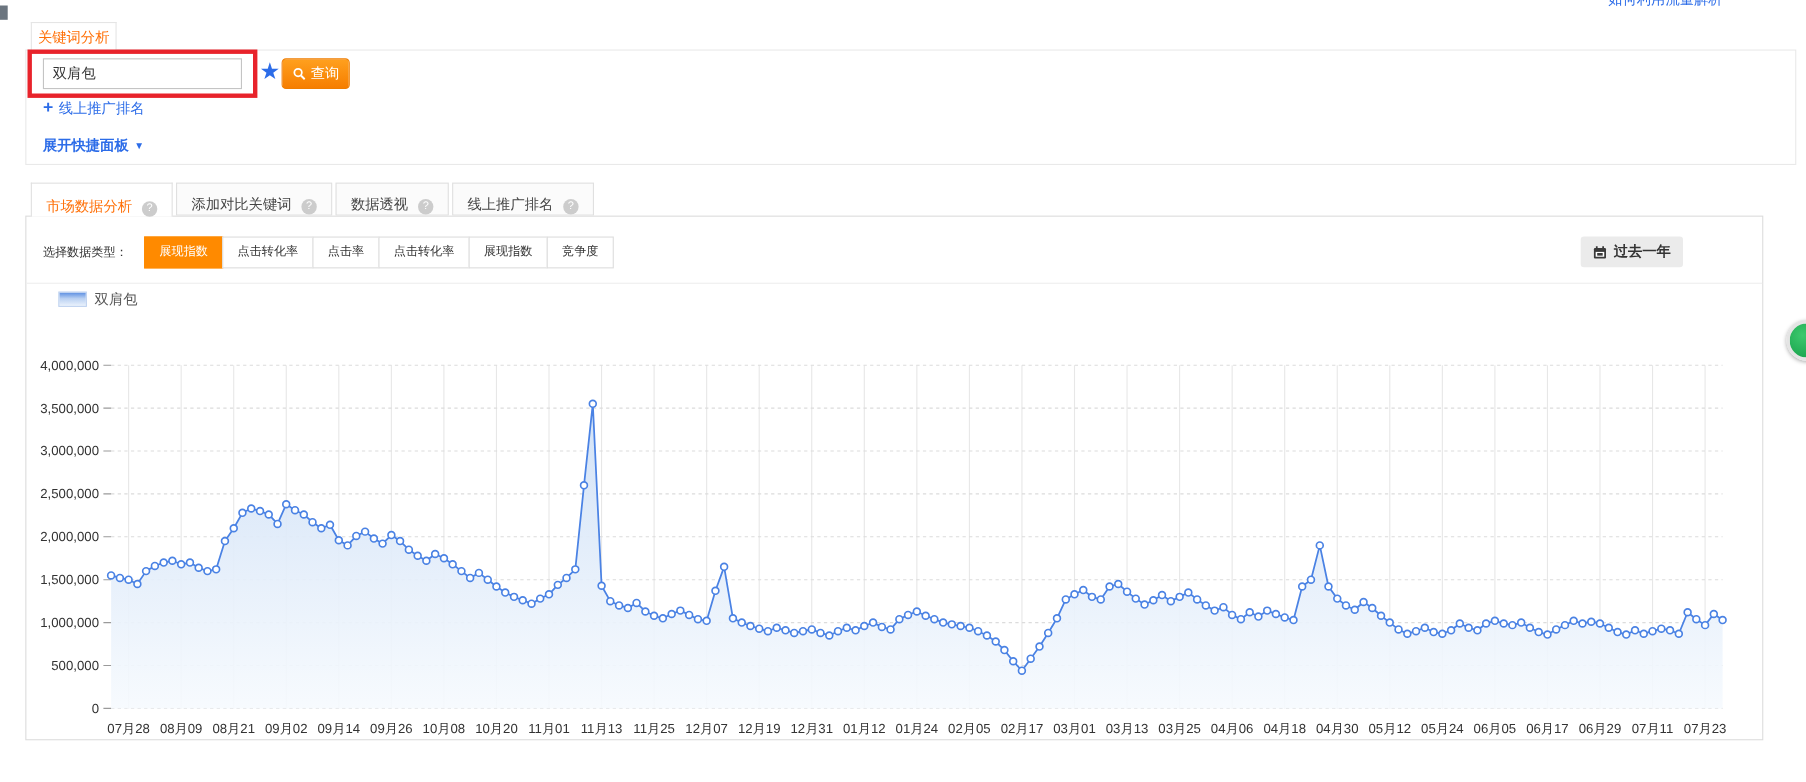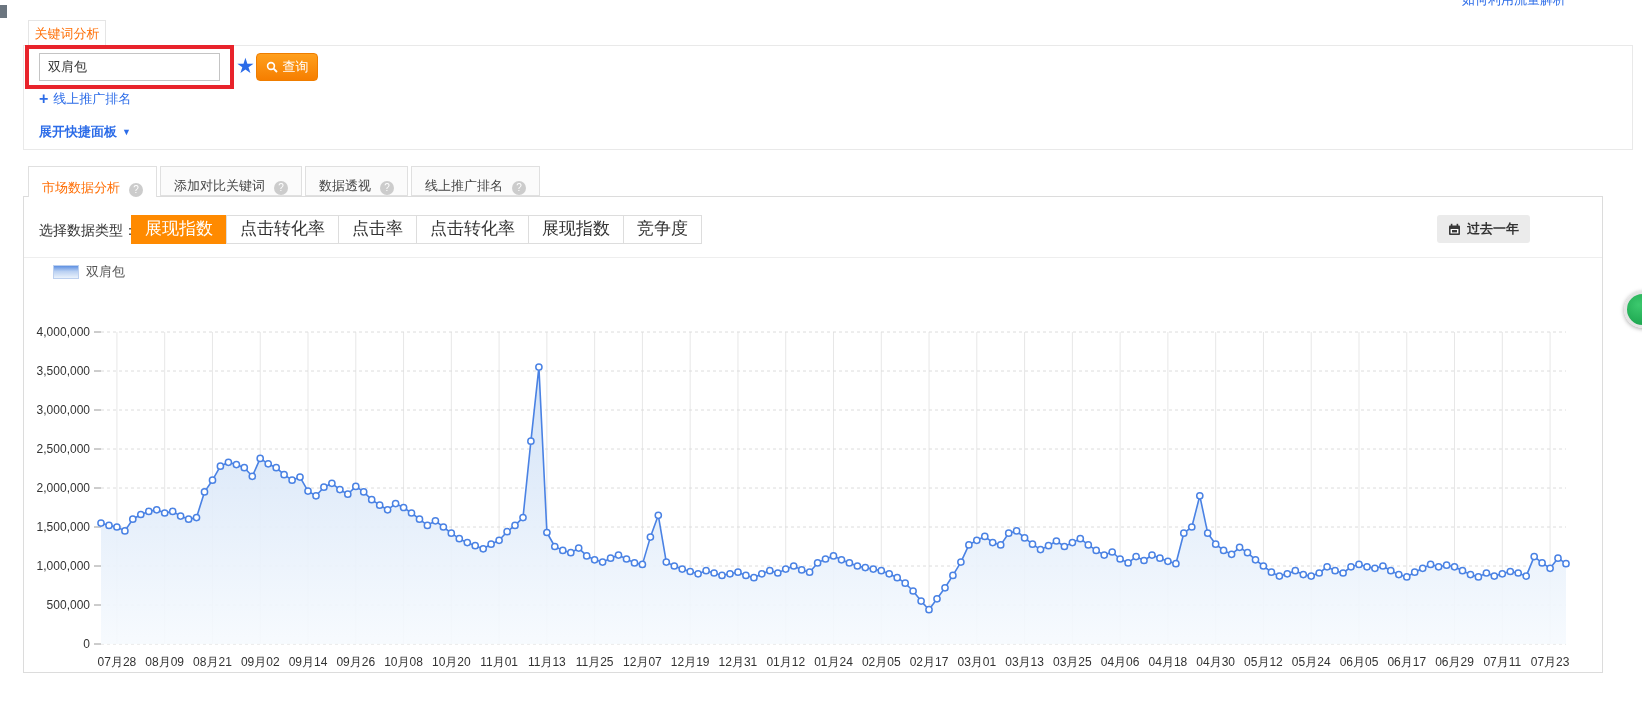--- a/index.html
+++ b/index.html
@@ -41,24 +41,24 @@
   .main-tabs { left: 28px; top: 166px; display: flex; gap: 3px; z-index: 3; }
   .main-tab { height: 30px; padding: 0 13px; display: flex; align-items: flex-end; gap: 9px;
     font-size: 13px; color: #444; background: #fbfbfb; border: 1px solid #e0e0e0; cursor: pointer; }
   .main-tab.active { background: #fff; color: #ff6f06; height: 31px; border-bottom: none; }
   .help-badge { width: 14px; height: 14px; border-radius: 50%; background: #ccc; color: #fff;
     font-size: 10px; line-height: 14px; text-align: center; display: inline-block; cursor: pointer; }
 
   
   .chart-panel { left: 23px; top: 196px; width: 1580px; height: 477px; background: #fff;
     border: 1px solid #dcdcdc; }
-  .dt-label { left: 15px; top: 25px; font-size: 14px; color: #333; }
+  .dt-label { left: 15px; top: 25px; font-size: 11px; color: #333; }
   .dt-group { left: 108px; top: 18px; display: flex; }
-  .dt-btn { height: 29px; line-height: 27px; padding: 0 13px; font-size: 17px; background: #fff;
-    border: 1px solid #ddd; margin-left: -1px; cursor: pointer; color: #333; white-space: nowrap; font-family: Liberation Mono, monospace; }
+  .dt-btn { height: 29px; line-height: 27px; padding: 0 13px; font-size: 11px; background: #fff;
+    border: 1px solid #ddd; margin-left: -1px; cursor: pointer; color: #333; white-space: nowrap; }
   .dt-btn.active { background: #ff8a00; border-color: #ff8a00; color: #fff; }
   .range-btn { left: 1413px; top: 18px; height: 28px; padding: 0 11px; background: #ebebeb;
     border-radius: 3px; font-size: 13px; color: #333; display: flex; align-items: center;
     gap: 6px; cursor: pointer; font-weight: bold; }
   .toolbar-line { left: 0; right: 0; top: 60px; border-top: 1px solid #eee; }
   .legend { left: 29px; top: 66px; display: flex; align-items: center; gap: 7px;
     font-size: 13px; color: #555; cursor: pointer; }
   .legend-swatch { width: 26px; height: 14px;
     background: linear-gradient(180deg, #5e90e2 0%, #b9d0f2 45%, #eaf2fc 100%);
     border: 1px solid #bcd0ef; }

